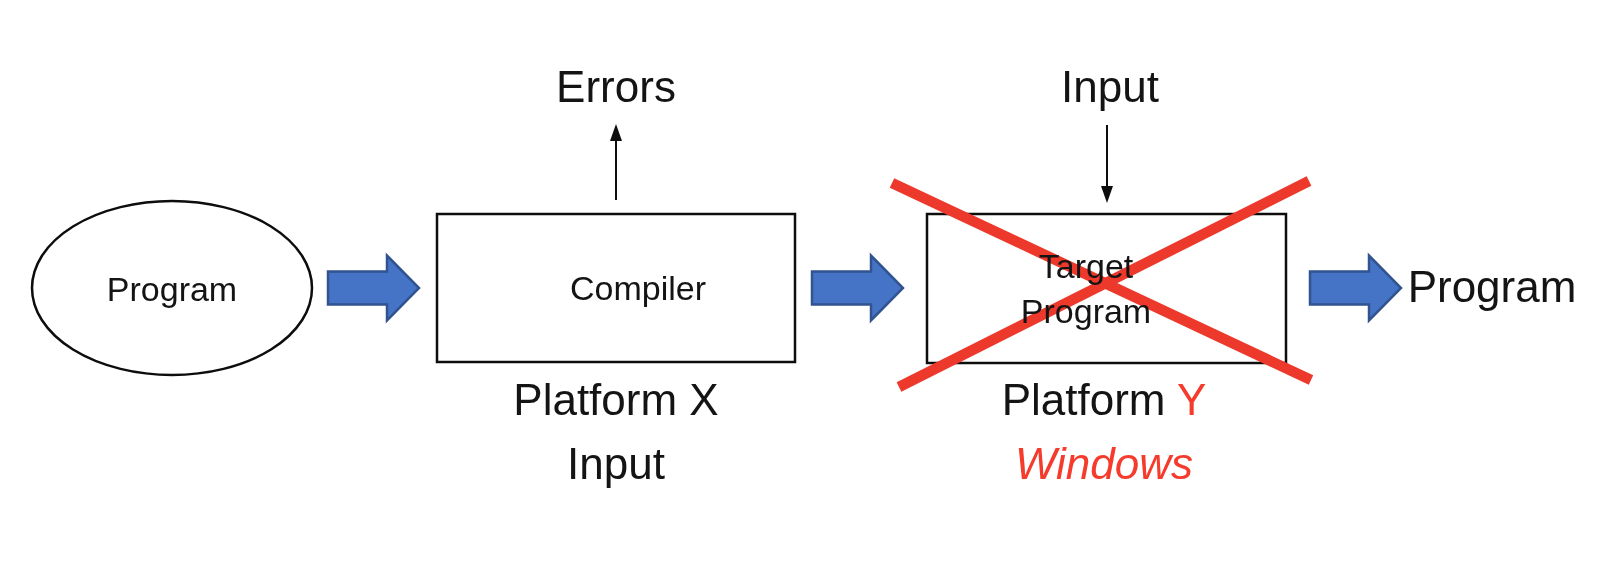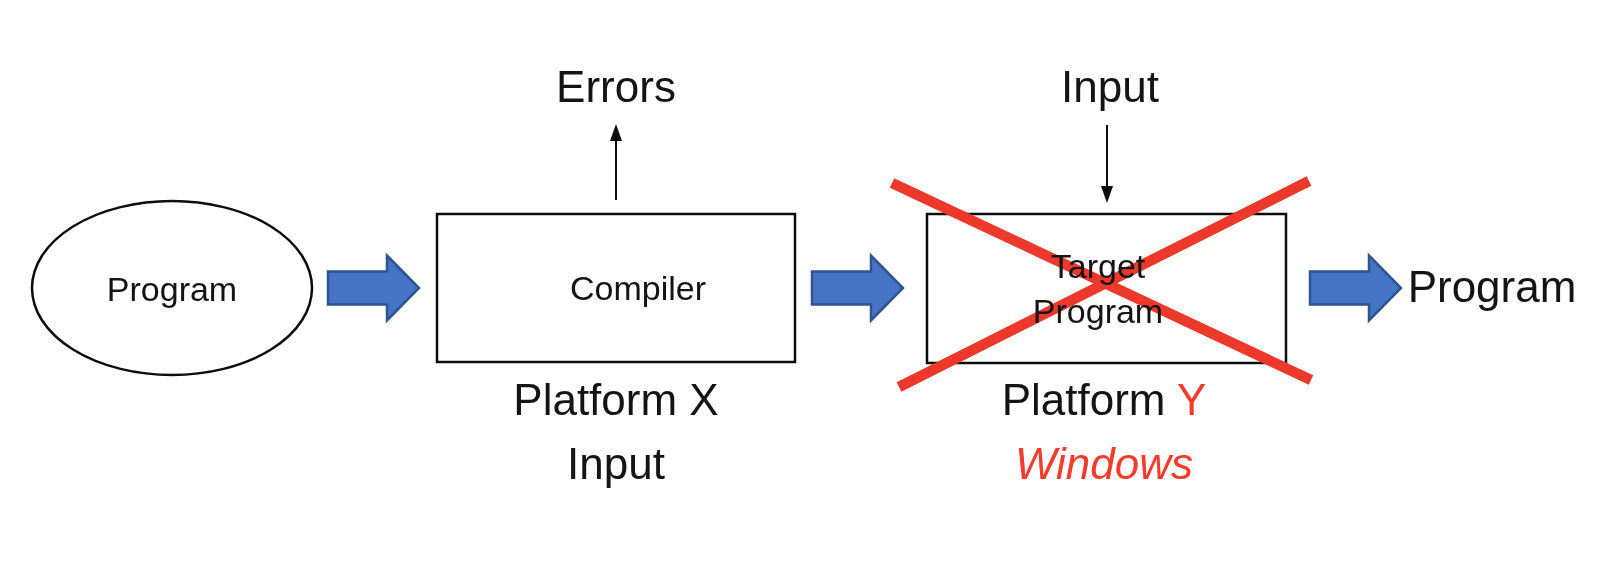--- a/index.html
+++ b/index.html
@@ -54,21 +54,21 @@
     font-size: 34px;
     line-height: 44px;
     text-align: center;
   }
   .node-text.two-line { line-height: 45px; }
 
   .red-text { color: var(--text-red); }
 
   #source-text { left: 32px; top: 202px; width: 280px; height: 174px; }
   #compiler-text { left: 437px; top: 214px; width: 358px; height: 148px; padding-left: 44px; }
-  #target-text { left: 927px; top: 214px; width: 318px; height: 149px; margin-left: 12px; }
+  #target-text { left: 927px; top: 214px; width: 318px; height: 149px; }
 
   #errors-label { left: 616px; top: 65px; }
   #input-label { left: 1110px; top: 65px; }
   #output-label { left: 1492px; top: 265px; }
 
   #compiler-platform-label { left: 616px; top: 378px; }
   #compiler-os-label { left: 616px; top: 442px; }
   #target-platform-label { left: 1104px; top: 378px; }
   #target-os-label { left: 1104px; top: 442px; font-style: italic; }
 </style>

